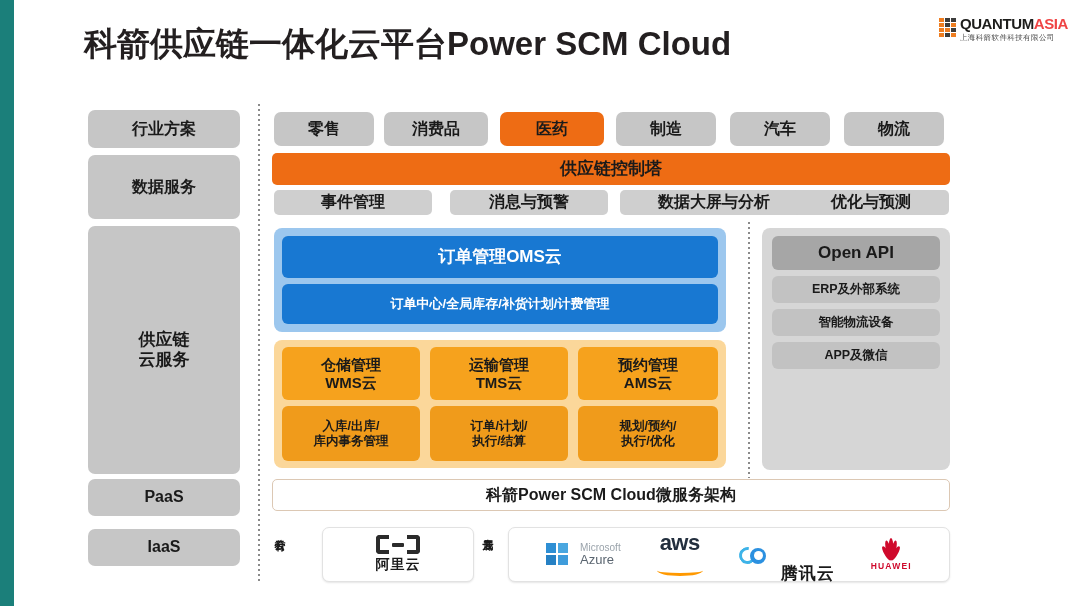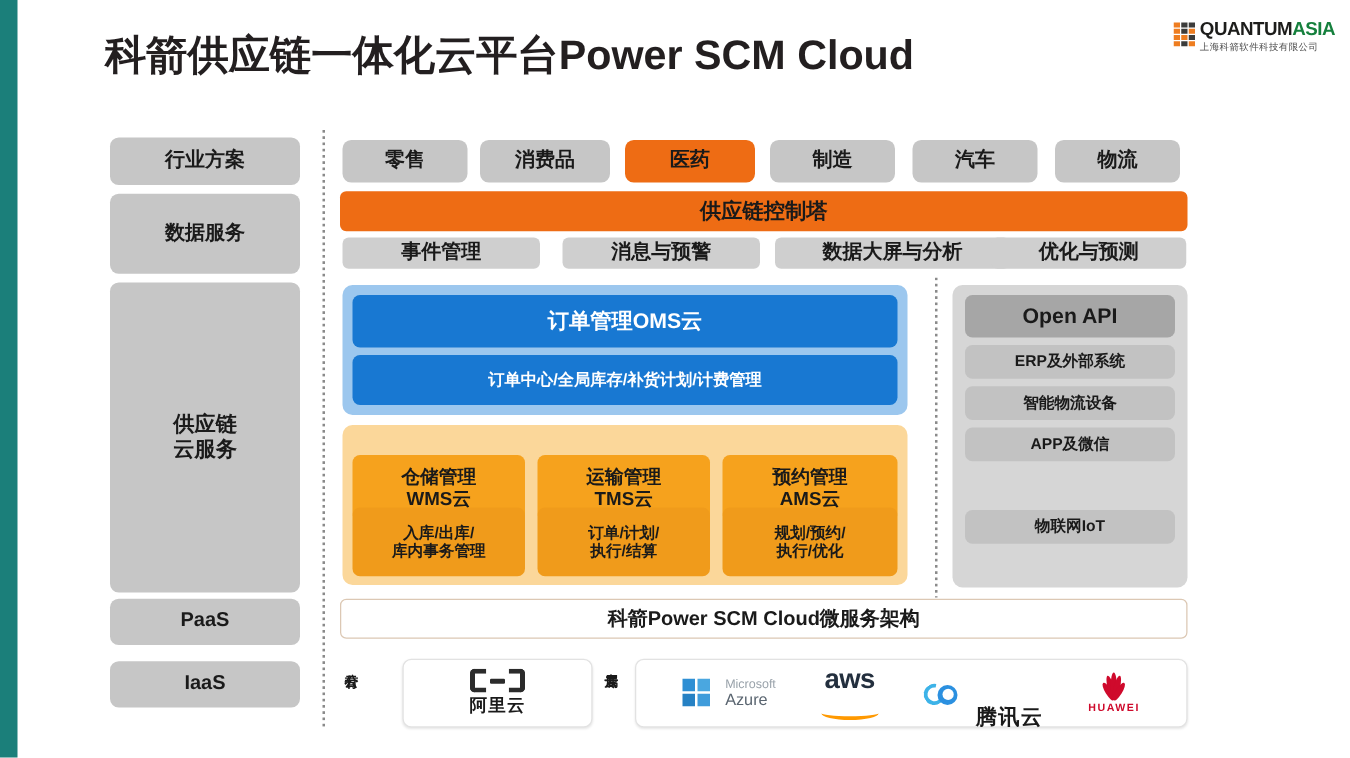--- a/index.html
+++ b/index.html
@@ -26,21 +26,21 @@
   }
   .logo-grid {
     display: grid; grid-template-columns: repeat(3, 5px);
     grid-template-rows: repeat(4, 4px); gap: 1px; margin-top: 2px;
   }
   .logo-grid i { display: block; width: 5px; height: 4px; background: #ee7d20; }
   .logo-grid i.dark { background: #3c3c3b; }
   .logo-text { line-height: 1; }
   .logo-word { font-size: 15px; font-weight: bold; letter-spacing: -0.4px; }
   .logo-word .q { color: #1d1d1b; }
-  .logo-word .a { color: #15803d; }
+  .logo-word .a { color: #ef4444; }
   .logo-sub {
     font-size: 7.5px; color: #4a4a4a; margin-top: 3px;
     letter-spacing: 0.4px; white-space: nowrap;
   }
   
   .vdots {
     position: absolute; width: 2px;
     background-image: linear-gradient(to bottom, #8a8a8a 0 2px, transparent 2px 5px);
     background-size: 2px 5px;
   }
@@ -49,21 +49,21 @@
   
   .pill {
     border-radius: 7px; display: flex; align-items: center;
     justify-content: center; text-align: center;
     font-weight: bold; color: #1a1a1a; line-height: 1.18;
   }
   .grey { background: #c6c6c6; }
   .grey-lite { background: #cfcfcf; }
   .orange { background: #ee6c14; color: #1a1a1a; }
   .blue { background: #1878d2; color: #ffffff; }
-  .amber { background: #f6a21d; color: #1a1a1a; margin-top: 17px; }
+  .amber { background: #f6a21d; color: #1a1a1a; }
   .amber-d { background: #f09b1b; color: #1a1a1a; }
   
   .side-item { position: absolute; left: 88px; width: 152px; font-size: 16px; }
   #side-0 { top: 110px; height: 38px; }
   #side-1 { top: 155px; height: 64px; }
   #side-2 { top: 226px; height: 248px; font-size: 17px; }
   #side-3 { top: 479px; height: 37px; }
   #side-4 { top: 529px; height: 37px; }
   
   .tab { position: absolute; top: 112px; height: 34px; font-size: 16px; }
@@ -337,23 +337,20 @@
   </div>
   <div class="pill api-item ai-0">
     <span>ERP及外部系统</span>
   </div>
   <div class="pill api-item ai-1">
     <span>智能物流设备</span>
   </div>
   <div class="pill api-item ai-2">
     <span>APP及微信</span>
   </div>
-  <div class="pill api-item ai-4">
-    <span>物联网IoT</span>
-  </div>
 </div>
 
 <div id="paas-bar">
   <span>科箭Power SCM Cloud微服务架构</span>
 </div>
 
 <div class="vlabel" id="vl-0">公有云</div>
 <div class="vlabel" id="vl-1">专属云</div>
 
 <div class="cloud-box" id="cb-public">

